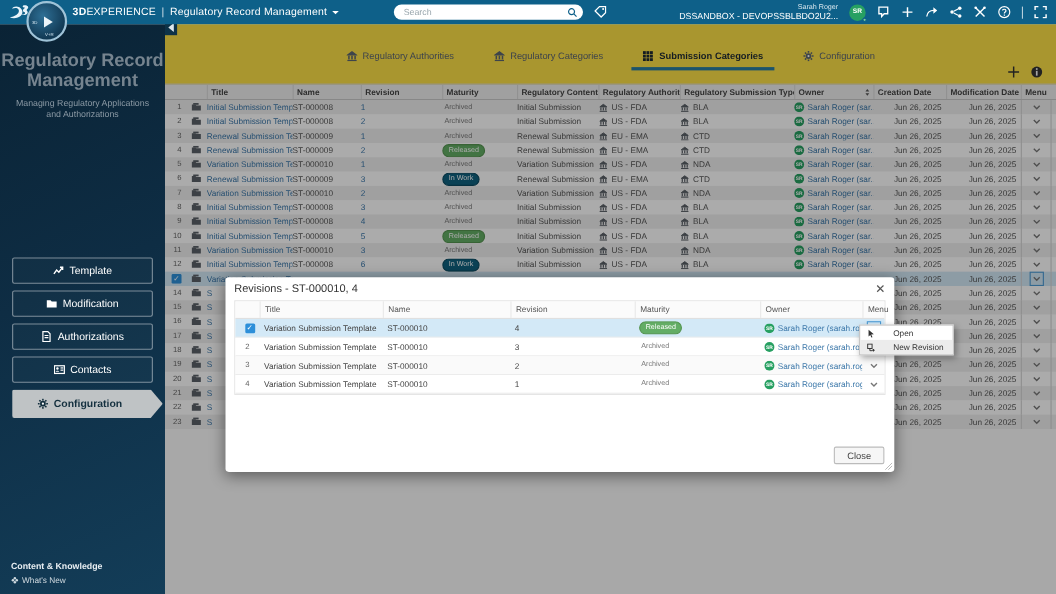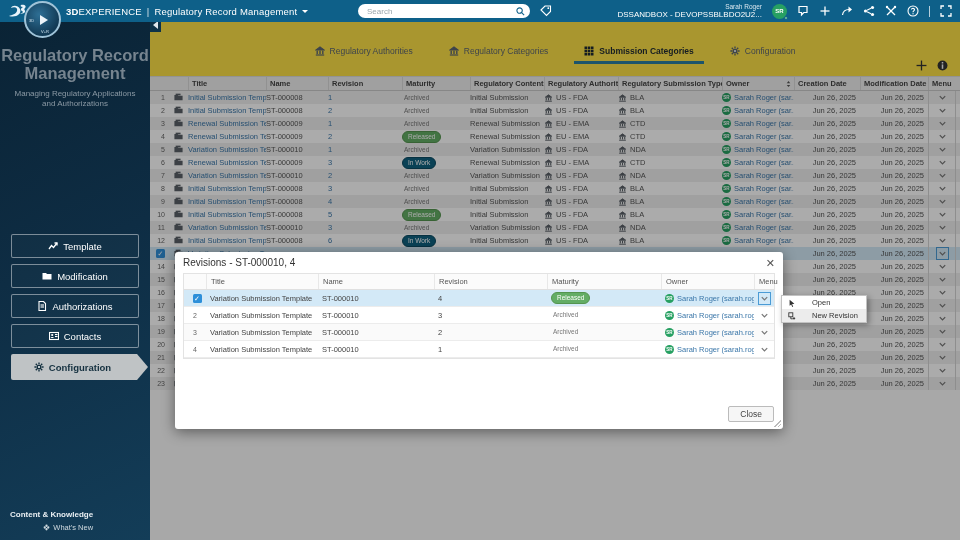--- a/index.html
+++ b/index.html
@@ -50,21 +50,21 @@
   .sb-split .main { flex:1; border:1px solid rgba(255,255,255,.45); border-right:none; border-radius:2px 0 0 2px;
                     display:flex; align-items:center; justify-content:center; gap:5px; font-size:9.5px; cursor:pointer;}
   .sb-split .dd { width:20px; border:1px solid rgba(255,255,255,.45); border-radius:0 2px 2px 0;
                   display:flex; align-items:center; justify-content:center; cursor:pointer; }
   .sb-btn.selected { width:137px; margin-left:1px; align-self:flex-start; margin-left:11px; border:none;
        background:#bfc3c5; color:#14303f; font-weight:bold;
        clip-path:polygon(0 0, calc(100% - 11px) 0, 100% 50%, calc(100% - 11px) 100%, 0 100%);
        justify-content:center; padding-right:14px; height:26px; }
   .sb-foot { position:absolute; left:10px; bottom:8px; }
   .sb-foot .ft { font-size:8px; font-weight:bold; color:#e8eef2; }
-  .sb-foot .fl { margin-top:4px; font-size:7.5px; color:#cfd9df; display:flex; align-items:center; gap:3px; cursor:pointer;justify-content:flex-end;}
+  .sb-foot .fl { margin-top:4px; font-size:7.5px; color:#cfd9df; display:flex; align-items:center; gap:3px; cursor:pointer;}
   .fl .fic { width:7px; height:7px; color:#cfd9df; }
   .collapse-btn { position:absolute; left:150px; top:18px; width:11px; height:14px; background:#0d3248; z-index:21;
                   display:flex; align-items:center; justify-content:center; cursor:pointer; }
   .collapse-btn .tri { width:0; height:0; border-right:5px solid #dfe8ee; border-top:4px solid transparent; border-bottom:4px solid transparent; }
 
   
   .content { position:absolute; left:150px; top:22px; width:810px; height:518px; background:#fbfbfb; z-index:1; }
   .tabstrip { position:relative; height:55px; background:#fde047; border-bottom:1px solid #dcdcdc; }
   .tabs { position:absolute; left:0; right:0; top:24px; display:flex; justify-content:center; gap:36px; }
   .tab { display:flex; align-items:center; gap:5px; font-size:8.5px; color:#5c6670; cursor:pointer; padding-bottom:8px; position:relative;}
@@ -101,21 +101,21 @@
   .mini-av { width:9px; height:9px; border-radius:50%; background:var(--c-avatar,#27a062); color:#fff; font-size:4.5px; font-weight:bold;
              display:flex; align-items:center; justify-content:center; flex:none;}
   .c-owner .link { overflow:hidden; text-overflow:clip; white-space:nowrap; }
   .c-date { text-align:right; padding-right:4px; }
   .c-menu { display:flex; align-items:center; justify-content:center; border-left:1px solid #d4d4d4; border-right:1px solid #d4d4d4; height:100%; }
   .chev { width:9px; height:9px; color:#777; cursor:pointer; }
   .menu-focus { outline:1px solid #4b9bd5; outline-offset:1px; }
 
   
   .overlay { position:absolute; left:150px; top:22px; width:810px; height:518px; background:rgba(0,0,0,.33); z-index:10; }
-  .modal { position:absolute; left:175px; top:252px; width:608px; height:177px; background:#fff; z-index:50;
+  .modal { position:absolute; left:205px; top:252px; width:608px; height:177px; background:#fff; z-index:50;
            border-radius:3px; box-shadow:0 3px 14px rgba(0,0,0,.45); }
   .m-head { display:flex; justify-content:space-between; align-items:center; padding:5px 8px 3px; }
   .m-title { font-size:10px; color:#333; }
   .m-close { font-size:11px; color:#555; cursor:pointer; line-height:10px; }
   .m-table { margin:2px 8px 0; border:1px solid #e3e3e3; }
   .m-gridhead, .m-grow { display:grid; grid-template-columns:22px 112px 116px 113px 114px 93px 20px; }
   .m-gridhead { height:16px; background:#fbfbfb; border-bottom:1px solid #e0e0e0; align-items:center; }
   .m-gridhead .hc { font-size:7.5px; color:#555; padding-left:4px; border-left:1px solid #e8e8e8; height:100%; display:flex; align-items:center;}
   .m-gridhead .hc:first-child { border-left:none; }
   .m-grow { height:17px; align-items:center; font-size:7.5px; color:#444; border-bottom:1px solid #ececec; background:#fff;}

